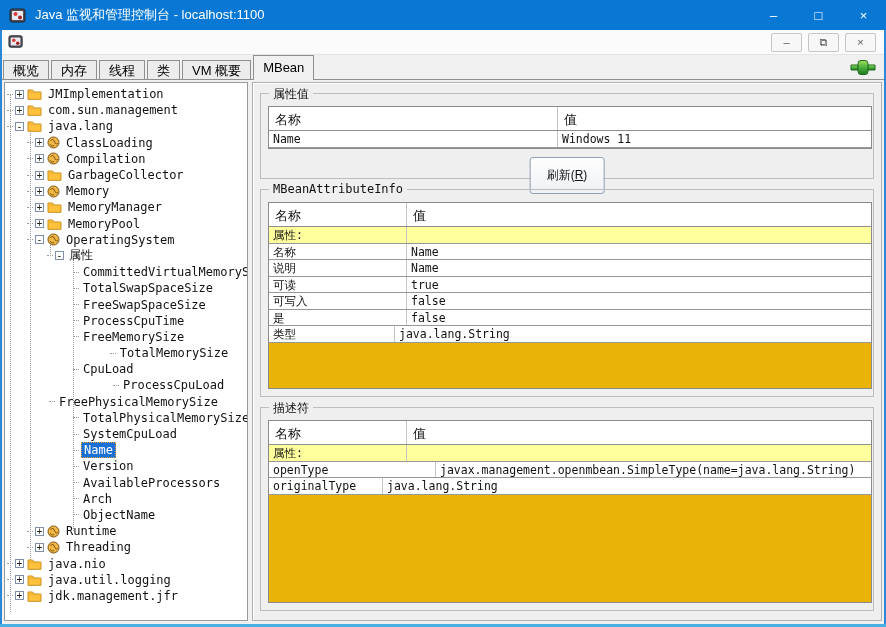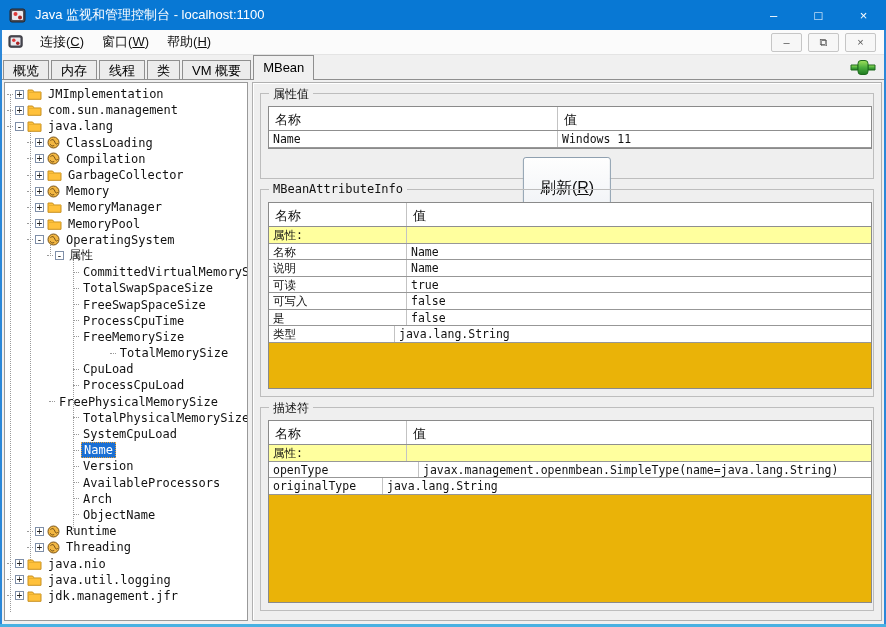--- a/index.html
+++ b/index.html
@@ -72,21 +72,21 @@
   .jt-hcell { padding:4px 0 0 6px; font-size:13px; border-right:1px solid #c3c3c3; flex:none; color:#111; }
   .jt-hcell2 { flex:1; border-right:none; }
   .jt-row { display:flex; background:#fff; border-bottom:1px solid #979797; height:16.5px;
     font-family:"DejaVu Sans Mono","Liberation Mono",monospace; font-size:11.5px; color:#111; }
   .jt-cell { padding:1px 0 0 4px; border-right:1px solid #c3c3c3; overflow:hidden; white-space:nowrap; flex:none; }
   .jt-cell2 { flex:1; border-right:none; }
   .jt-row.hl { background:#ffff9e; }
   .jt-row.hl .jt-cell { background:#ffff9e; }
 
   .refresh-btn { position:absolute; left:50%; top:63px; transform:translateX(-50%);
-    padding:20px 16px; font-size:16px; border:1px solid #8fa0b0; border-radius:3px;
+    padding:9px 16px; font-size:12px; border:1px solid #8fa0b0; border-radius:3px;
     background:linear-gradient(#fefefe,#eef1f5); color:#111;
     font-family:"Liberation Sans","DejaVu Sans",sans-serif; }
 </style>
 </head>
 <body>
 
 <div class="window">
 
   <div class="titlebar">
     <span class="app-icon">
@@ -107,25 +107,20 @@
 
   <div class="menubar">
     <span class="frame-icon">
       <svg width="16" height="15" viewBox="0 0 18 17">
         <rect x="1" y="2" width="15" height="13" rx="2" fill="#50505a" stroke="#23232a"></rect>
         <rect x="3" y="4" width="11" height="9" rx="1" fill="#e9e9ee"></rect>
         <circle cx="6.5" cy="7" r="2" fill="#e03a3a"></circle>
         <circle cx="11" cy="10.5" r="2" fill="#a82323"></circle>
       </svg>
     </span>
-    <nav id="menu-items" style="display:flex;">
-        <span class="menu-item">连接(<u>C</u>)</span>
-        <span class="menu-item">窗口(<u>W</u>)</span>
-        <span class="menu-item">帮助(<u>H</u>)</span>
-      </nav>
     <div class="frame-controls" id="frame-controls">
         <span class="fctl">–</span>
         <span class="fctl">⧉</span>
         <span class="fctl">×</span>
       </div>
   </div>
 
   <div class="tabbar" id="tabbar">
     <div class="tab">概览</div>
       <div class="tab">内存</div>
@@ -291,21 +286,21 @@
           <span class="tree-label">FreeMemorySize</span>
         </div>
         <div class="tree-row" style="padding-left: 88px; justify-content: center;">
           <span class="dash"></span>
           <span class="tree-label">TotalMemorySize</span>
         </div>
         <div class="tree-row" style="padding-left: 68px;">
           <span class="dash"></span>
           <span class="tree-label">CpuLoad</span>
         </div>
-        <div class="tree-row" style="padding-left: 68px;">
+        <div class="tree-row" style="padding-left: 108px;">
           <span class="dash"></span>
           <span class="tree-label">ProcessCpuLoad</span>
         </div>
         <div class="tree-row" style="padding-left: 44px;">
           <span class="dash"></span>
           <span class="tree-label">FreePhysicalMemorySize</span>
         </div>
         <div class="tree-row" style="padding-left: 68px;">
           <span class="dash"></span>
           <span class="tree-label">TotalPhysicalMemorySize</span>
@@ -452,21 +447,21 @@
       <div class="scrollpane" id="sp-desc">
           <div class="jt-header">
             <div class="jt-hcell" style="width: 138px;">名称</div>
             <div class="jt-hcell jt-hcell2">值</div>
           </div>
           <div class="jt-row hl">
             <div class="jt-cell" style="width: 138px;">属性:</div>
             <div class="jt-cell jt-cell2"></div>
           </div>
           <div class="jt-row">
-            <div class="jt-cell" style="width: 150px;">openType</div>
+            <div class="jt-cell" style="width: 167px;">openType</div>
             <div class="jt-cell jt-cell2">javax.management.openmbean.SimpleType(name=java.lang.String)</div>
           </div>
           <div class="jt-row">
             <div class="jt-cell" style="width: 114px;">originalType</div>
             <div class="jt-cell jt-cell2">java.lang.String</div>
           </div>
         </div>
     </div>
 
   </div>

